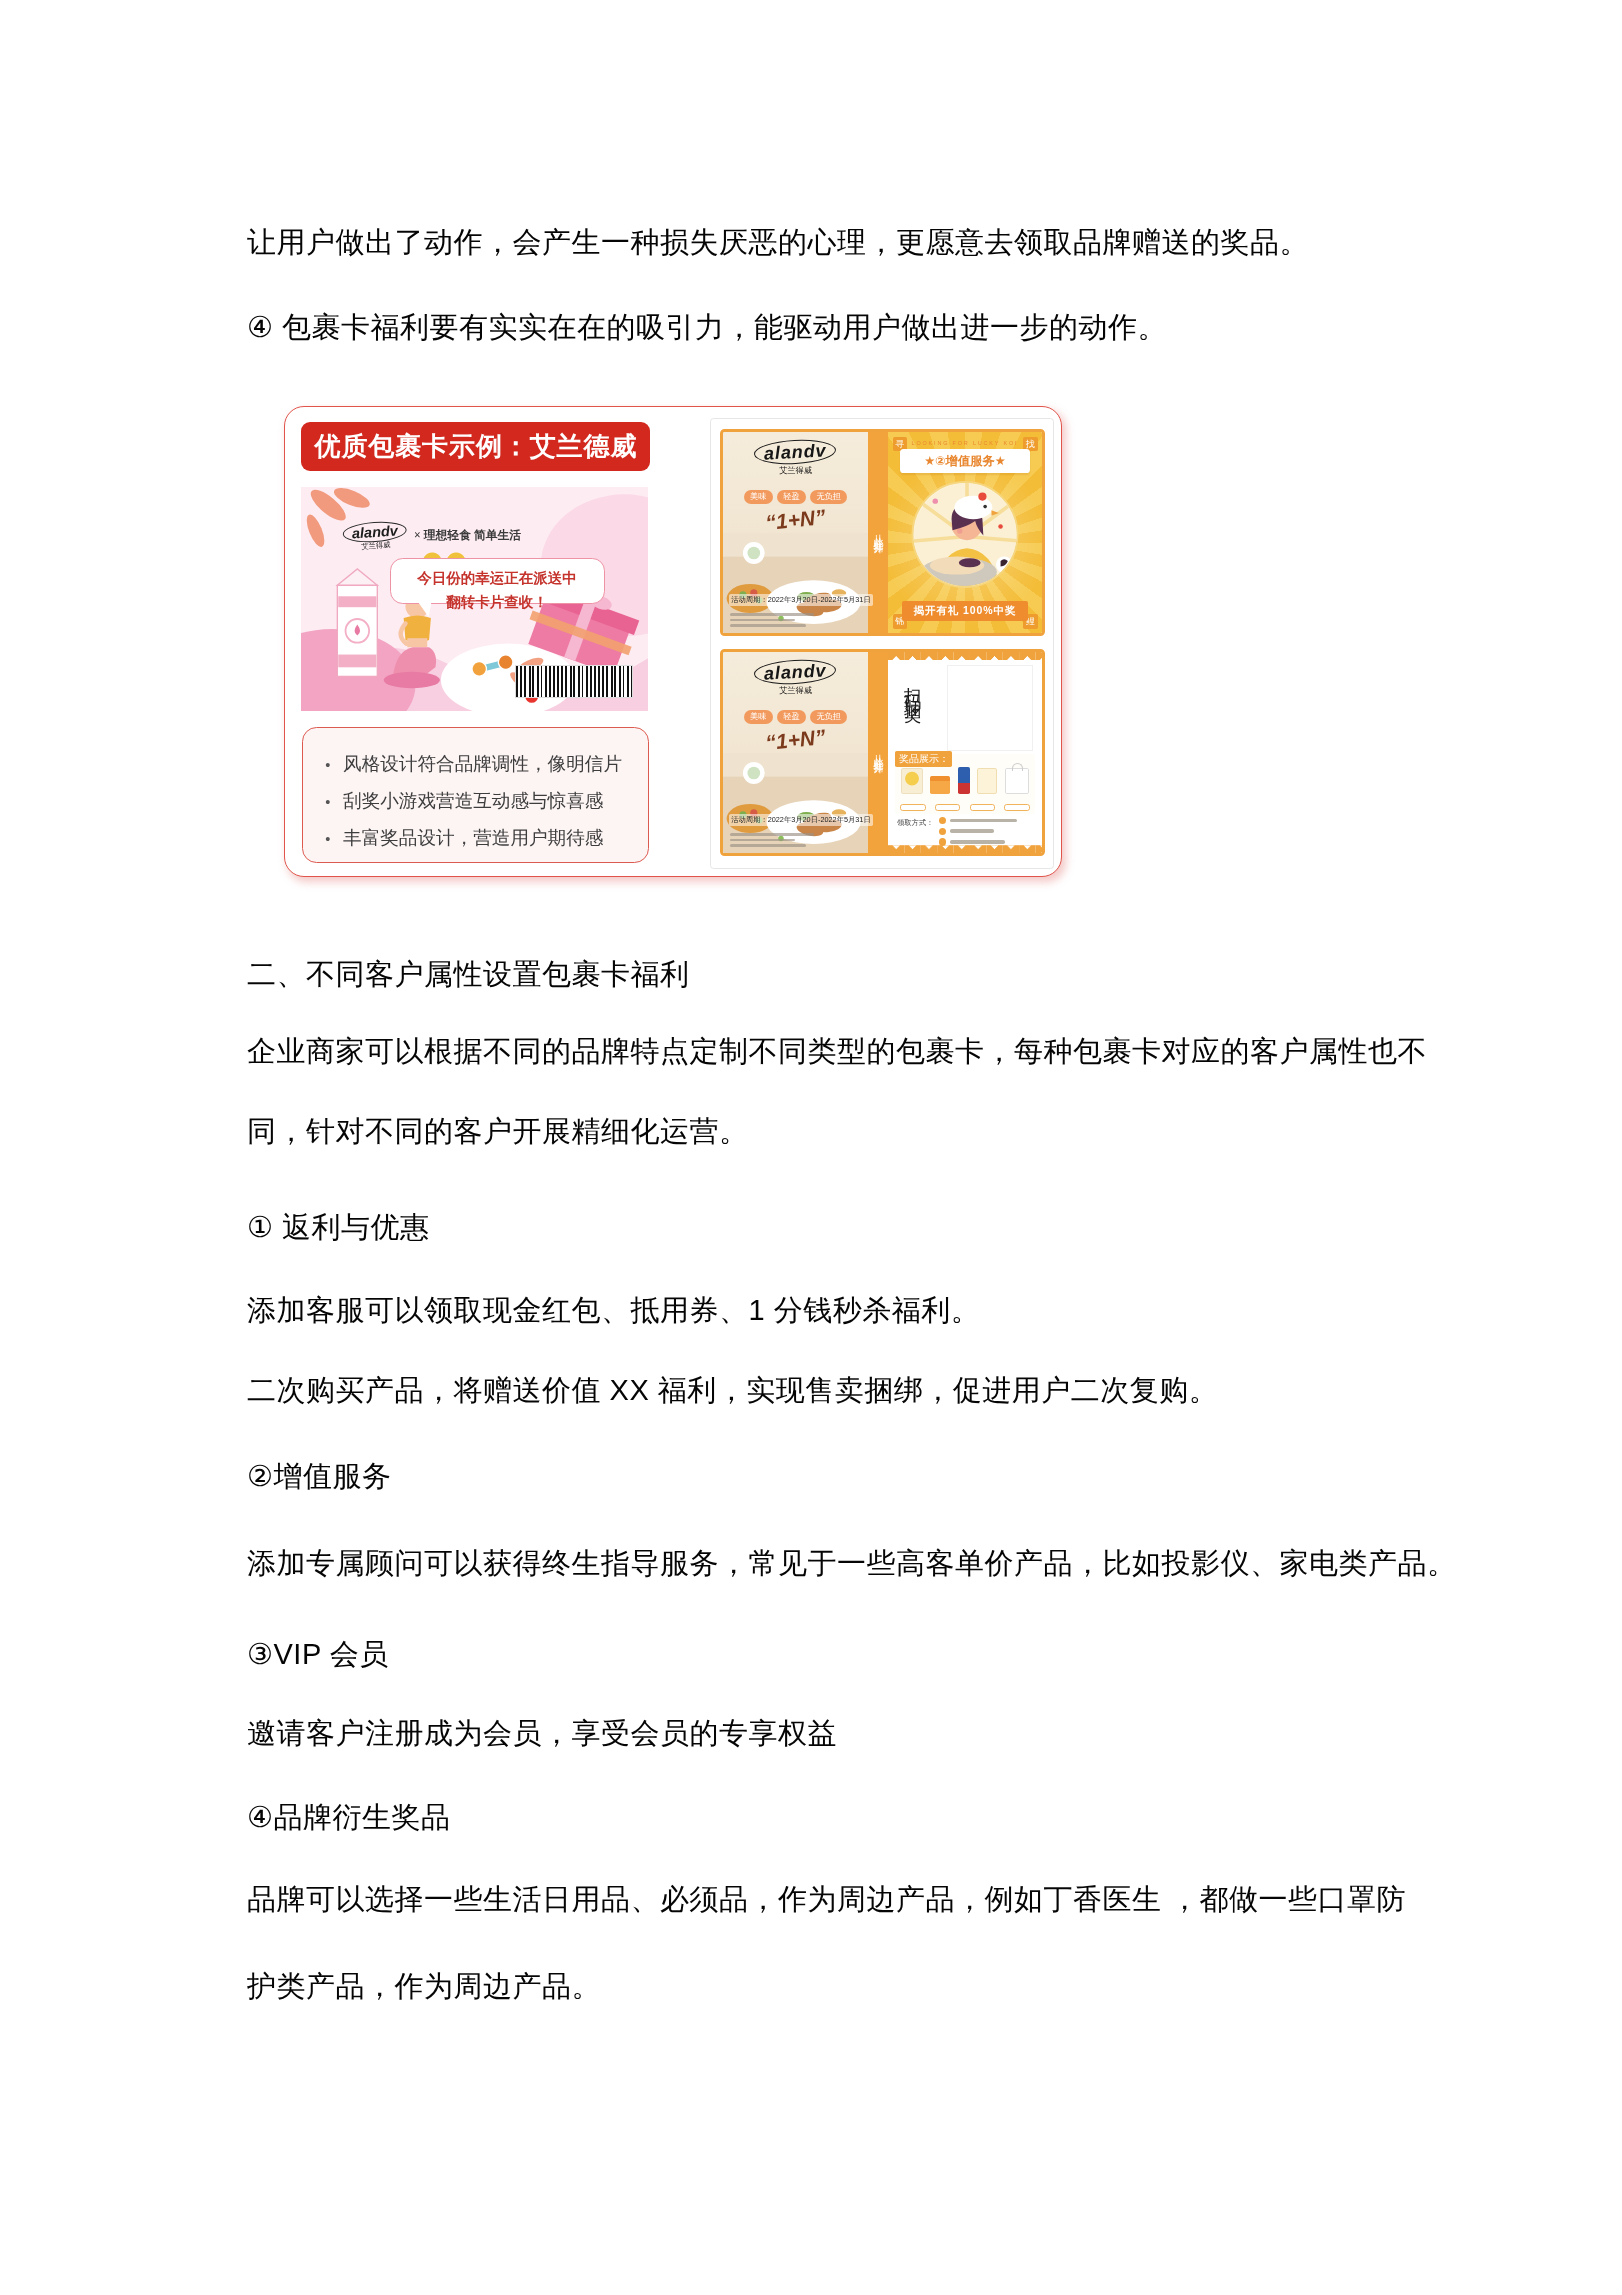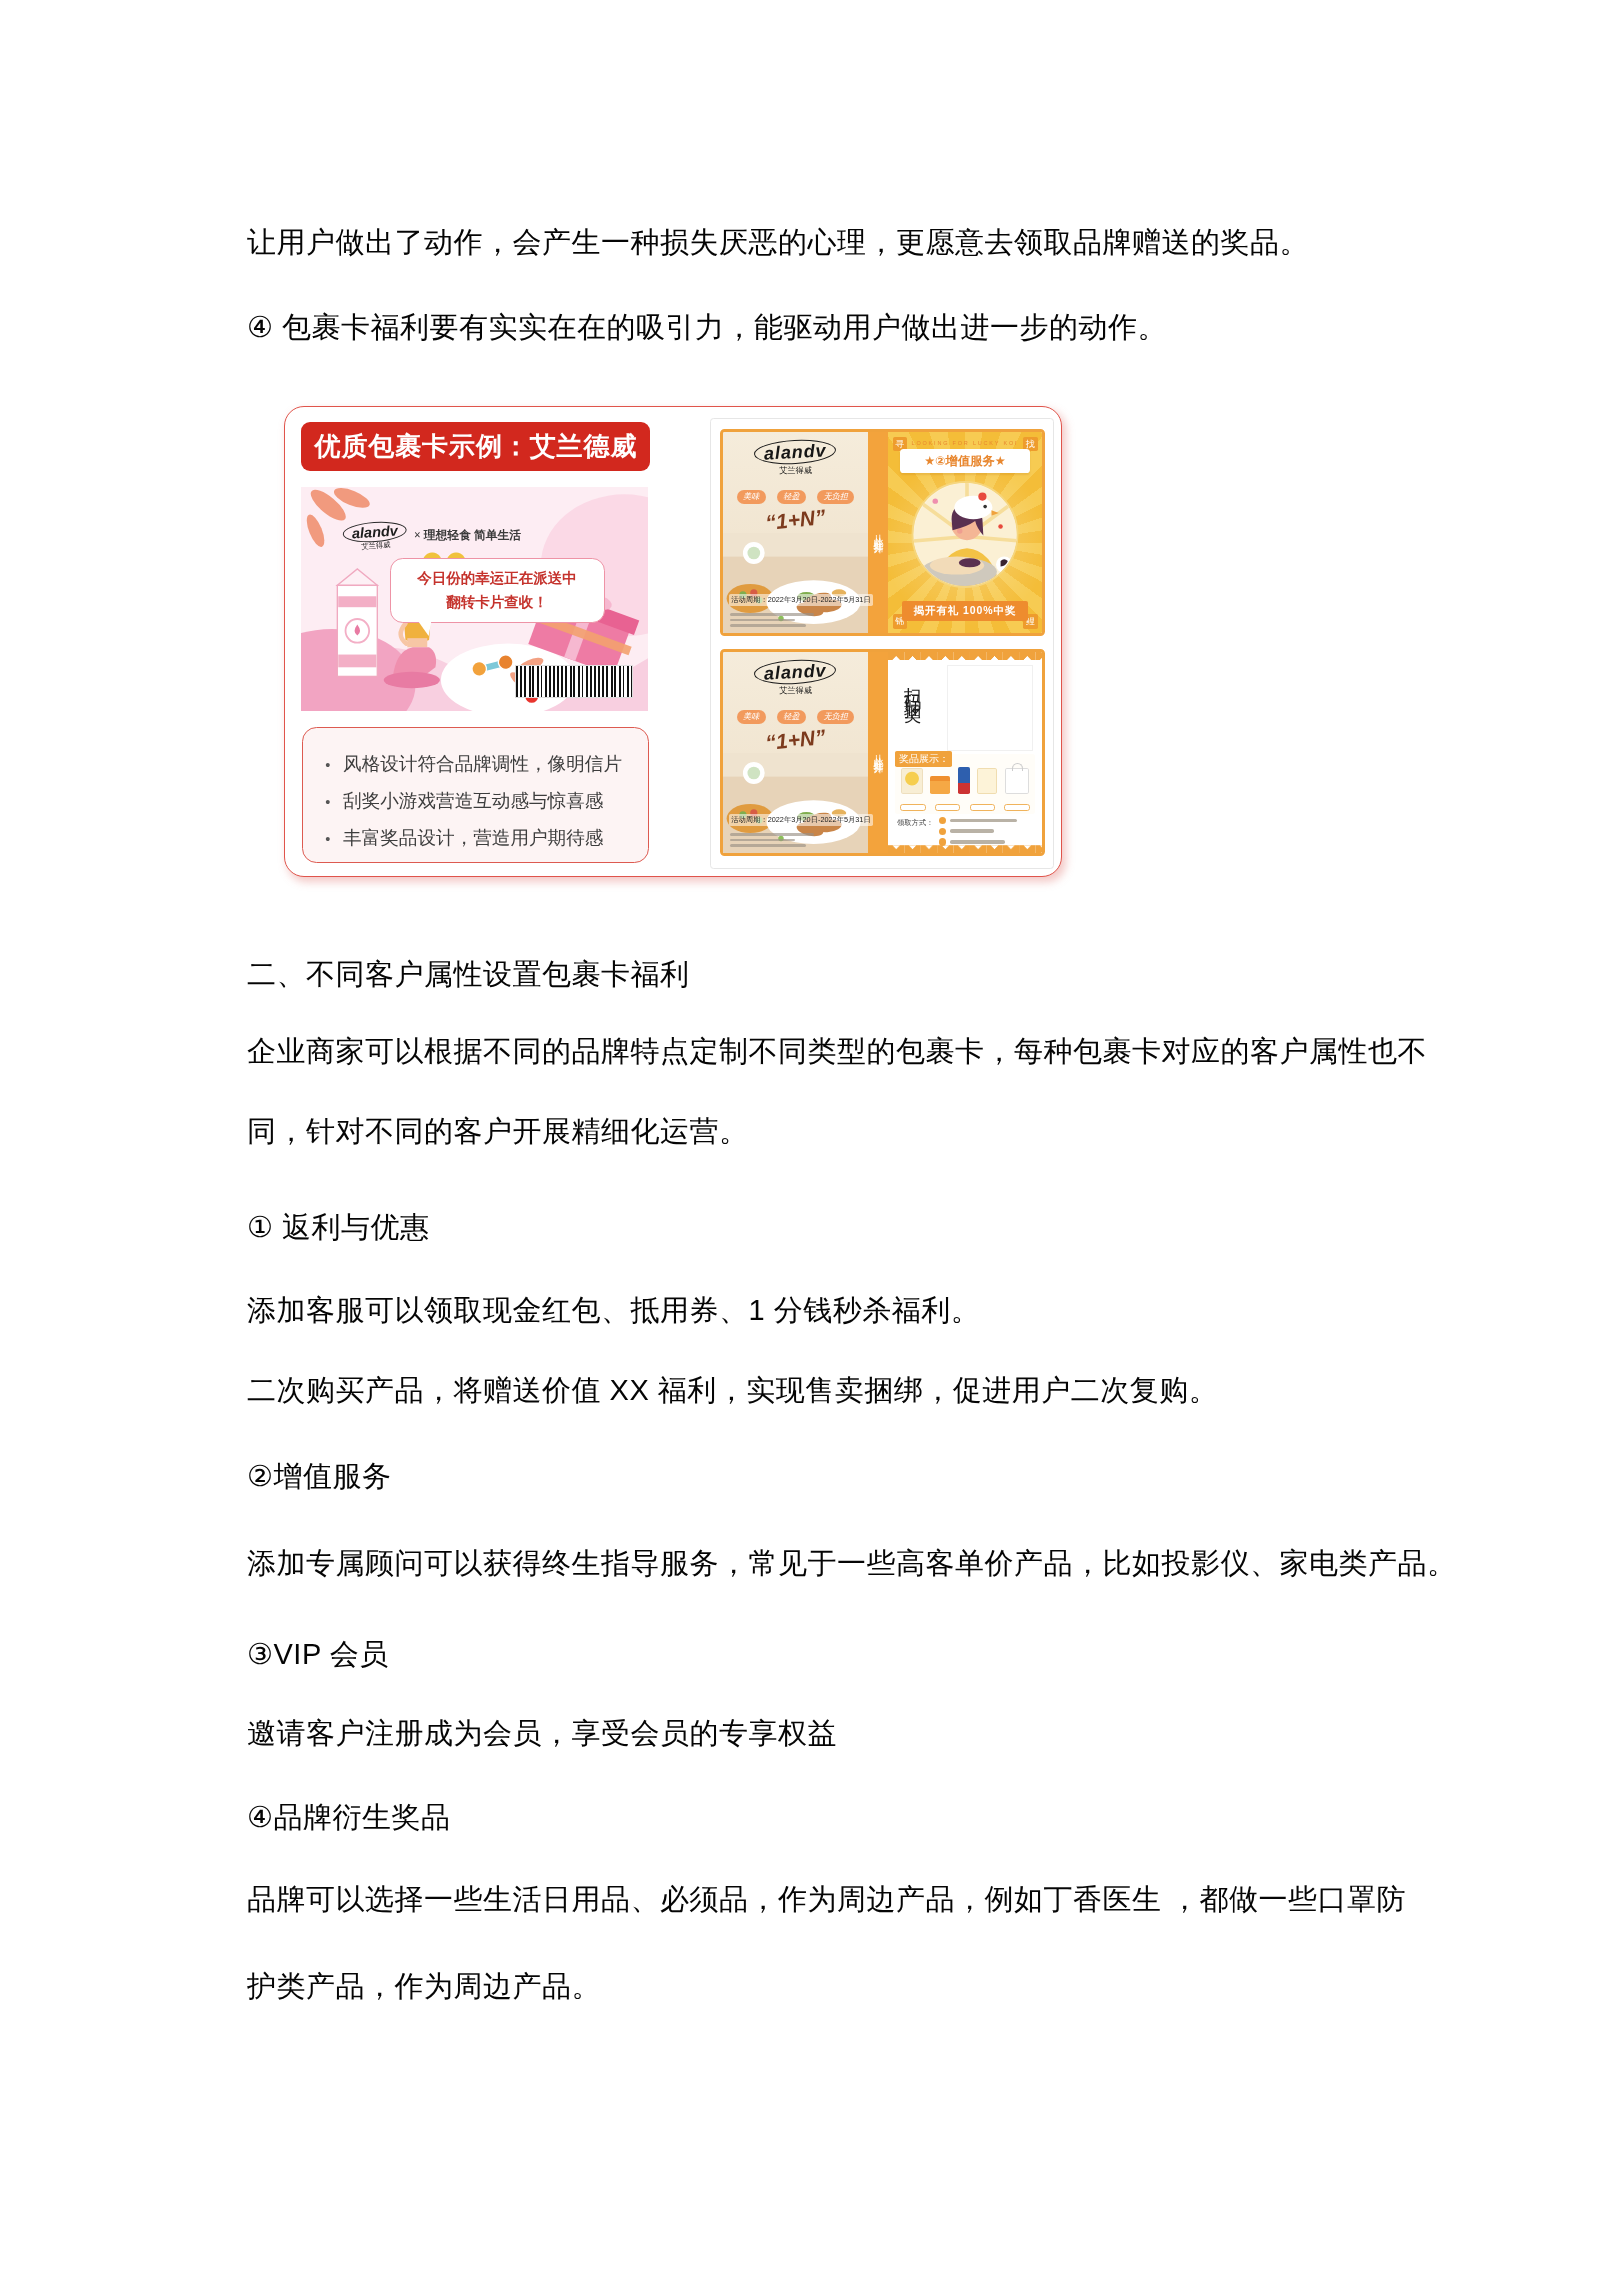--- a/index.html
+++ b/index.html
@@ -18,21 +18,21 @@
 
   
   .postcard{position:absolute;left:15.5px;top:80px;width:347px;height:224px;background:#fdedf3;overflow:hidden;}
   .pc-art{position:absolute;left:0;top:0;width:100%;height:100%;}
   .pc-logo{position:absolute;left:42px;top:35px;display:flex;align-items:center;gap:7.3px;}
   .pc-brand-wrap{text-align:center;transform:rotate(-4deg);}
   .pc-brand{display:inline-block;font-style:italic;font-weight:bold;font-size:14.5px;color:#1d1d1d;
        border:1.8px solid #2a2a2a;border-radius:50%;padding:0 8.2px;line-height:18px;}
   .pc-brand-sub{display:block;font-size:7.3px;color:#1d1d1d;font-style:normal;line-height:8.2px;}
   .pc-collab{font-size:11.8px;color:#3a3a3a;font-weight:bold;font-family:"Liberation Serif","DejaVu Serif",serif;text-align:right;}
-  .pc-bubble{position:absolute;left:89px;top:71px;width:215px;height:65px;background:#fff;
+  .pc-bubble{position:absolute;left:89px;top:71px;width:215px;height:46px;background:#fff;
        border:1.8px solid #ee93a6;border-radius:12.7px;color:#c5332d;font-weight:bold;text-align:center;
        font-size:14.5px;line-height:23.6px;padding-top:8.2px;box-sizing:border-box;
        font-family:"Liberation Serif","DejaVu Serif",serif;}
   .pc-bubble::after{content:"";position:absolute;left:25.5px;bottom:-12.7px;border:7.3px solid transparent;
        border-top-color:#fff;border-right-color:#fff;transform:rotate(10deg);}
   .pc-scallop{position:absolute;left:118px;top:60px;width:53px;height:14.5px;
        background:radial-gradient(circle at 25% 100%,#f0c23c 0 9px,transparent 10px),
                   radial-gradient(circle at 70% 100%,#f0c23c 0 9px,transparent 10px);}
   .pc-barcode{position:absolute;right:14.5px;bottom:12.7px;width:116px;height:31px;background:
        repeating-linear-gradient(90deg,#101010 0 1.8px,#fff 1.8px 4.5px,#101010 4.5px 6.4px,#fff 6.4px 8.2px);
@@ -49,21 +49,21 @@
        border:0.9px solid #e6e6e6;border-radius:3.6px;}
   .card{position:absolute;left:9px;width:325px;height:207px;border:3.6px solid #f0a23c;border-radius:4.5px;
        background:#f6ecd9;display:flex;box-sizing:border-box;overflow:hidden;}
   .card-top{top:10px;}
   .card-bottom{top:230px;}
   .card-left{position:relative;width:145px;flex:none;background:linear-gradient(#f5ecdb,#eee0c9);}
   .cl-logo{position:absolute;top:8.2px;left:0;right:0;text-align:center;}
   .cl-brand{display:inline-block;font-size:18px;font-weight:bold;font-style:italic;letter-spacing:0.9px;
        color:#161616;border:1.8px solid #1b1b1b;border-radius:50%;padding:0 9px;line-height:22px;transform:rotate(-3deg);}
   .cl-brand-sub{display:block;font-size:8.2px;color:#161616;margin-top:0.9px;}
-  .cl-tags{position:absolute;top:58px;left:0;right:0;display:flex;justify-content:center;gap:11px;font-style:italic;}
+  .cl-tags{position:absolute;top:58px;left:0;right:0;display:flex;justify-content:center;gap:4px;}
   .cl-tag{background:#f29a5d;color:#fff;font-size:8.2px;line-height:11.8px;padding:0.9px 6.4px;border-radius:8.2px;}
   .cl-slogan{position:absolute;top:76px;left:0;right:0;text-align:center;font-size:21px;font-weight:bold;
        font-style:italic;color:#7c3a1d;transform:rotate(-6deg);}
   .cl-photo{position:absolute;bottom:0;left:0;width:145px;height:100px;}
   .cl-period{position:absolute;bottom:27px;left:5.5px;font-size:7.3px;color:#222;
        background:rgba(255,255,255,.55);padding:0.9px 2.7px;border-radius:1.8px;white-space:nowrap;}
   .cl-fine{position:absolute;bottom:6.4px;left:7.3px;}
   .cl-fine i{display:block;height:2.7px;border-radius:1.8px;background:#9a9186;opacity:.65;margin-top:2.7px;}
   .cl-fine i:nth-child(1){width:84px;}.cl-fine i:nth-child(2){width:65px;}.cl-fine i:nth-child(3){width:76px;}
   .tear{width:20px;flex:none;background:#f3a33c;color:#fff;display:flex;align-items:center;justify-content:center;}

